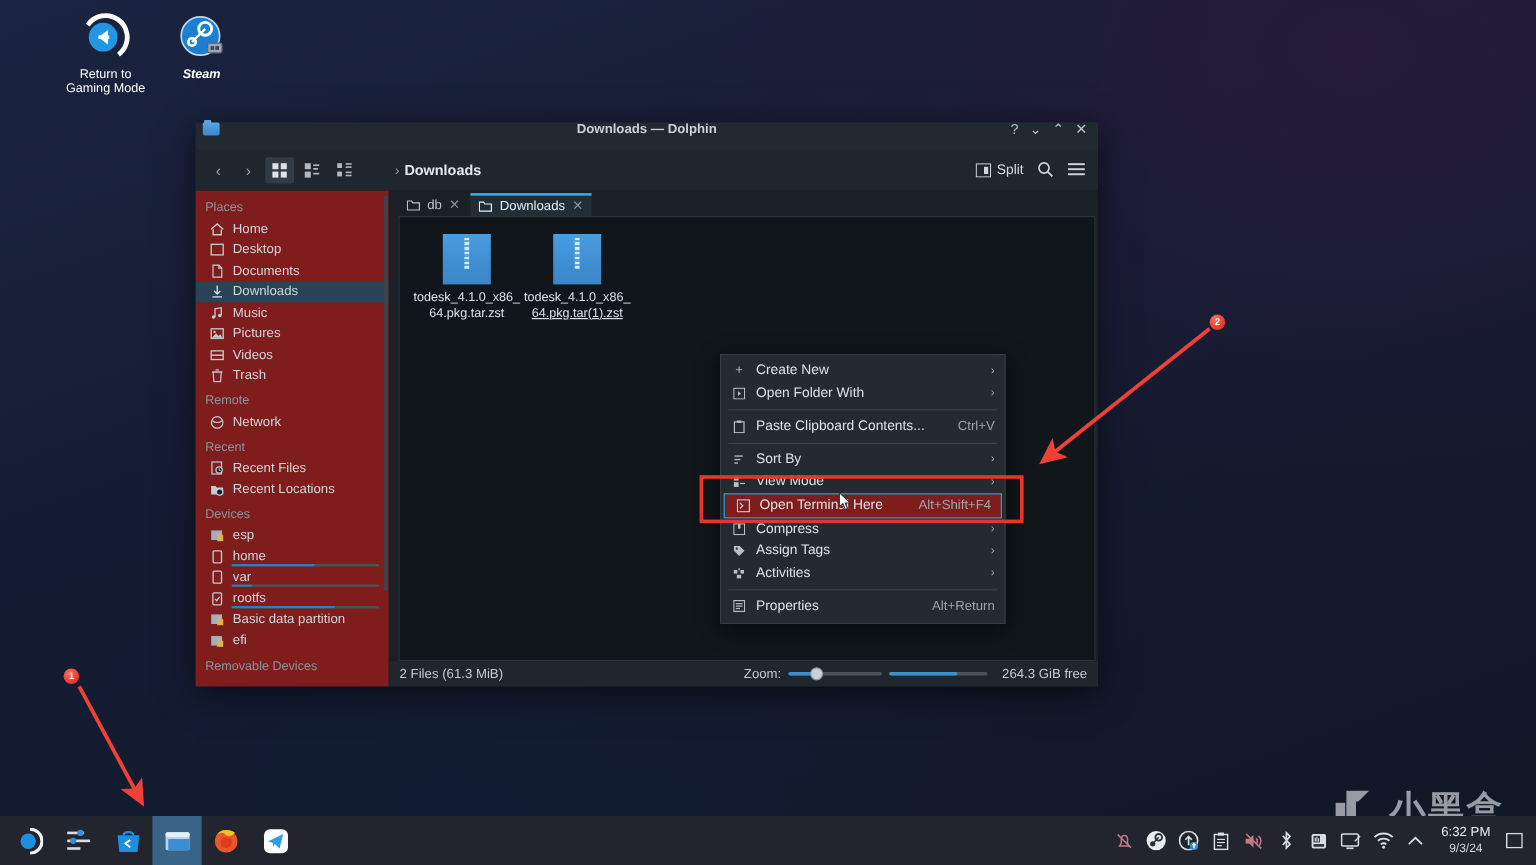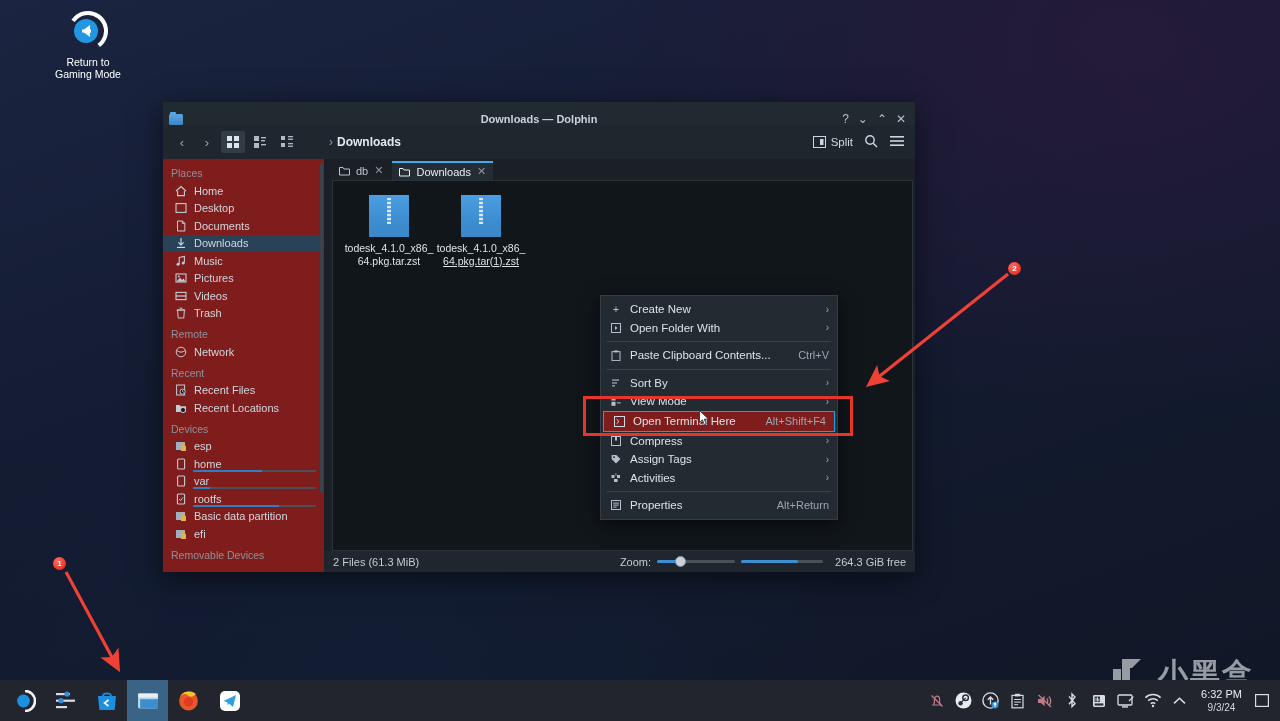--- a/index.html
+++ b/index.html
@@ -34,21 +34,21 @@
     position: absolute; left: 163px; top: 102px;
     width: 752px; height: 470px;
     background: #1b2026;
     box-shadow: 0 6px 26px rgba(0,0,0,.55);
     display: flex; flex-direction: column;
     color: #d6dde4;
     font-size: 11.5px;
   }
   .titlebar {
     height: 23px; background: #222a31;
-    display: flex; align-items: flex-end; position: relative;
+    display: flex; align-items: flex-start; position: relative;
     flex: 0 0 auto;
   }
   .titlebar .ticon {
     width: 14px; height: 11px; margin-left: 6px; border-radius: 1.5px;
     background: linear-gradient(180deg,#5ba4e0 0%,#3a86c8 100%);
     position: relative;
   }
   .titlebar .ticon:before {
     content:""; position:absolute; left:1px; top:-2px; width:6px; height:3px;
     background:#5ba4e0; border-radius:1px 1px 0 0;
@@ -203,20 +203,36 @@
       <svg width="42" height="42" viewBox="0 0 42 42">
         <path d="M21 3 A18 18 0 1 1 21 39 A18 18 0 0 1 21 3 Z" fill="none" stroke="#ffffff" stroke-width="4" stroke-dasharray="62 50" transform="rotate(-55 21 21)"></path>
         <circle cx="19" cy="21" r="12" fill="#2196e3"></circle>
         <path d="M23 15 L15 21 L23 27 Z" fill="#ffffff"></path>
         <rect x="15" y="19.5" width="9" height="3" fill="#ffffff"></rect>
       </svg>
     </div>
     <div class="label">Return to<br>Gaming Mode</div>
   </div>
 
+  <div class="desk-icon di-2">
+    <div class="glyph">
+      <svg width="40" height="40" viewBox="0 0 40 40">
+        <circle cx="19" cy="19" r="16" fill="#1d7fd0"></circle>
+        <circle cx="19" cy="19" r="16" fill="none" stroke="#bcd8ef" stroke-width="1.4"></circle>
+        <circle cx="23" cy="13" r="5.4" fill="none" stroke="#ffffff" stroke-width="2.4"></circle>
+        <circle cx="12" cy="24" r="4.2" fill="#ffffff"></circle>
+        <circle cx="12" cy="24" r="2" fill="#1d7fd0"></circle>
+        <path d="M12 24 L23 13" stroke="#ffffff" stroke-width="2"></path>
+        <rect x="25" y="25" width="12" height="8" rx="1.5" fill="#9aa7b5" stroke="#5d6774"></rect>
+        <rect x="27.5" y="27.5" width="3" height="3" fill="#3b4552"></rect>
+        <rect x="31.5" y="27.5" width="3" height="3" fill="#3b4552"></rect>
+      </svg>
+    </div>
+    <div class="label">Steam</div>
+  </div>
 
 </div>
 
 <div class="window">
 
   <div class="titlebar">
     <div class="ticon"></div>
     <div class="ttitle">Downloads — Dolphin</div>
     <div class="tbtns">
       <span>?</span>

